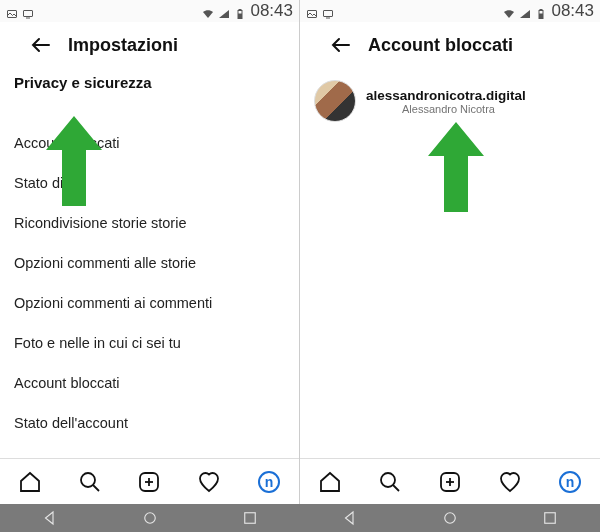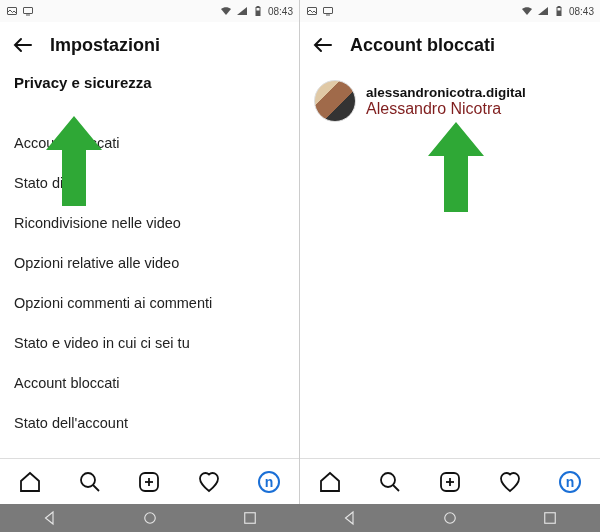--- a/index.html
+++ b/index.html
@@ -27,31 +27,31 @@
   }
   .screen.left { border-right: 1px solid #ccc; }
 
   .statusbar {
     height: 22px;
     background: #fafafa;
     display: flex;
     align-items: center;
     justify-content: space-between;
     padding: 0 6px;
-    font-size: 10px;
+    font-size: 17px;
     color: #444;
   }
   .statusbar .sb-left, .statusbar .sb-right { display: flex; align-items: center; gap: 4px; }
   .sb-icon { width: 12px; height: 12px; display: inline-block; }
 
   .appbar {
     height: 46px;
     display: flex;
     align-items: center;
-    padding: 0 10px;
+    padding: 0 28px;
     gap: 14px;
   }
   .back-btn { width: 26px; height: 26px; display: flex; align-items: center; justify-content: center; cursor: pointer; }
   .appbar-title { font-size: 18px; font-weight: 600; color: #111; }
 
   .content {
     flex: 1;
     overflow: hidden;
     position: relative;
     padding: 6px 14px 0 14px;
@@ -71,21 +71,21 @@
     padding: 6px 0;
     cursor: pointer;
   }
   .avatar {
     width: 42px; height: 42px; border-radius: 50%;
     background: linear-gradient(135deg, #e0c9a6 30%, #a06a4a 31%, #a06a4a 60%, #333 61%);
     border: 1px solid #ddd;
   }
   .account-text { display: flex; flex-direction: column; }
   .acct-user { font-size: 13.5px; font-weight: 700; color: #111; }
-  .acct-name { font-size: 16px; color: #7f1d1d; }
+  .acct-name { font-size: 11px; color: #737373; margin-left: 36px; }
 
   .arrow-overlay {
     position: absolute;
     width: 56px; height: 90px;
     pointer-events: none;
     z-index: 5;
   }
   .arrow-overlay svg { width: 100%; height: 100%; }
 
   .bottomnav {
@@ -166,24 +166,24 @@
           </svg>
       </div>
       <div class="appbar-title">Impostazioni</div>
     </div>
 
     <div class="content">
       <div class="section-title">Privacy e sicurezza</div>
       <div class="settings-list">
         <div class="item">Account bloccati</div>
         <div class="item">Stato di a</div>
-        <div class="item">Ricondivisione nelle video</div>
-        <div class="item">Opzioni relative alle video</div>
+        <div class="item">Ricondivisione storie storie</div>
+        <div class="item">Opzioni commenti alle storie</div>
         <div class="item">Opzioni commenti ai commenti</div>
-        <div class="item">Stato e video in cui ci sei tu</div>
+        <div class="item">Foto e nelle in cui ci sei tu</div>
         <div class="item">Account bloccati</div>
         <div class="item">Stato dell'account</div>
       </div>
 
       <div class="arrow-overlay" style="left:46px; top:48px;">
         <svg viewBox="0 0 56 90">
             <path d="M28 0 L56 34 L40 34 L40 90 L16 90 L16 34 L0 34 Z" fill="#2fa836"></path>
           </svg>
       </div>
     </div>

